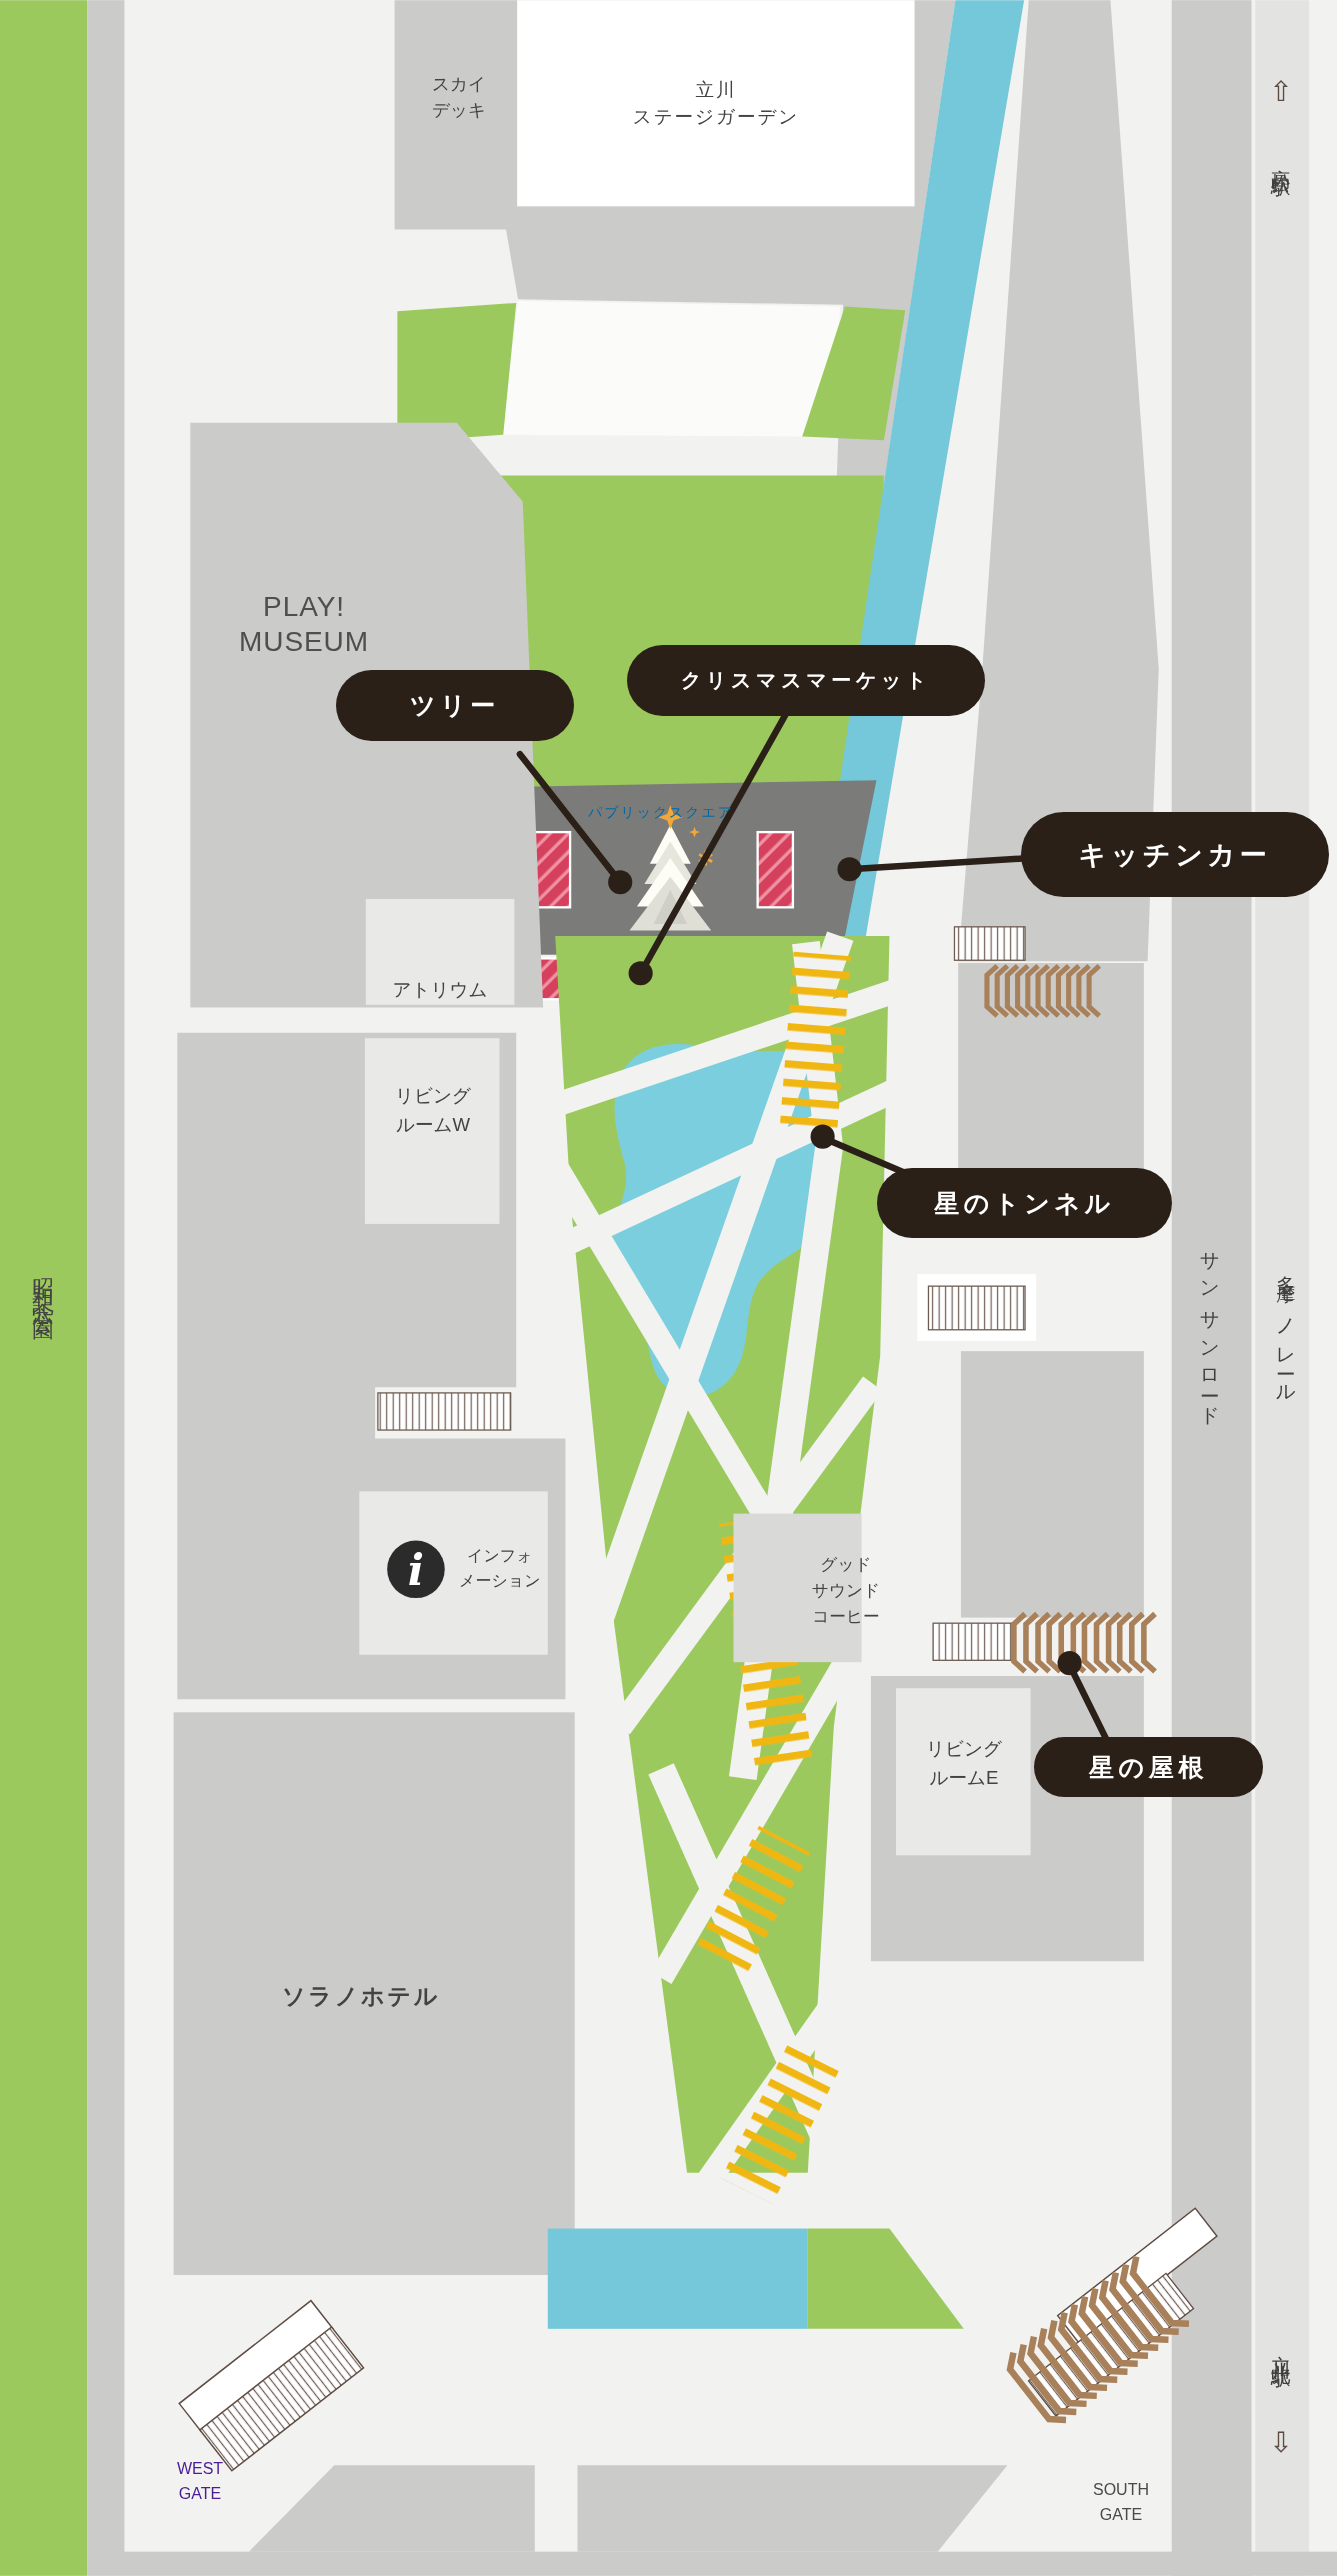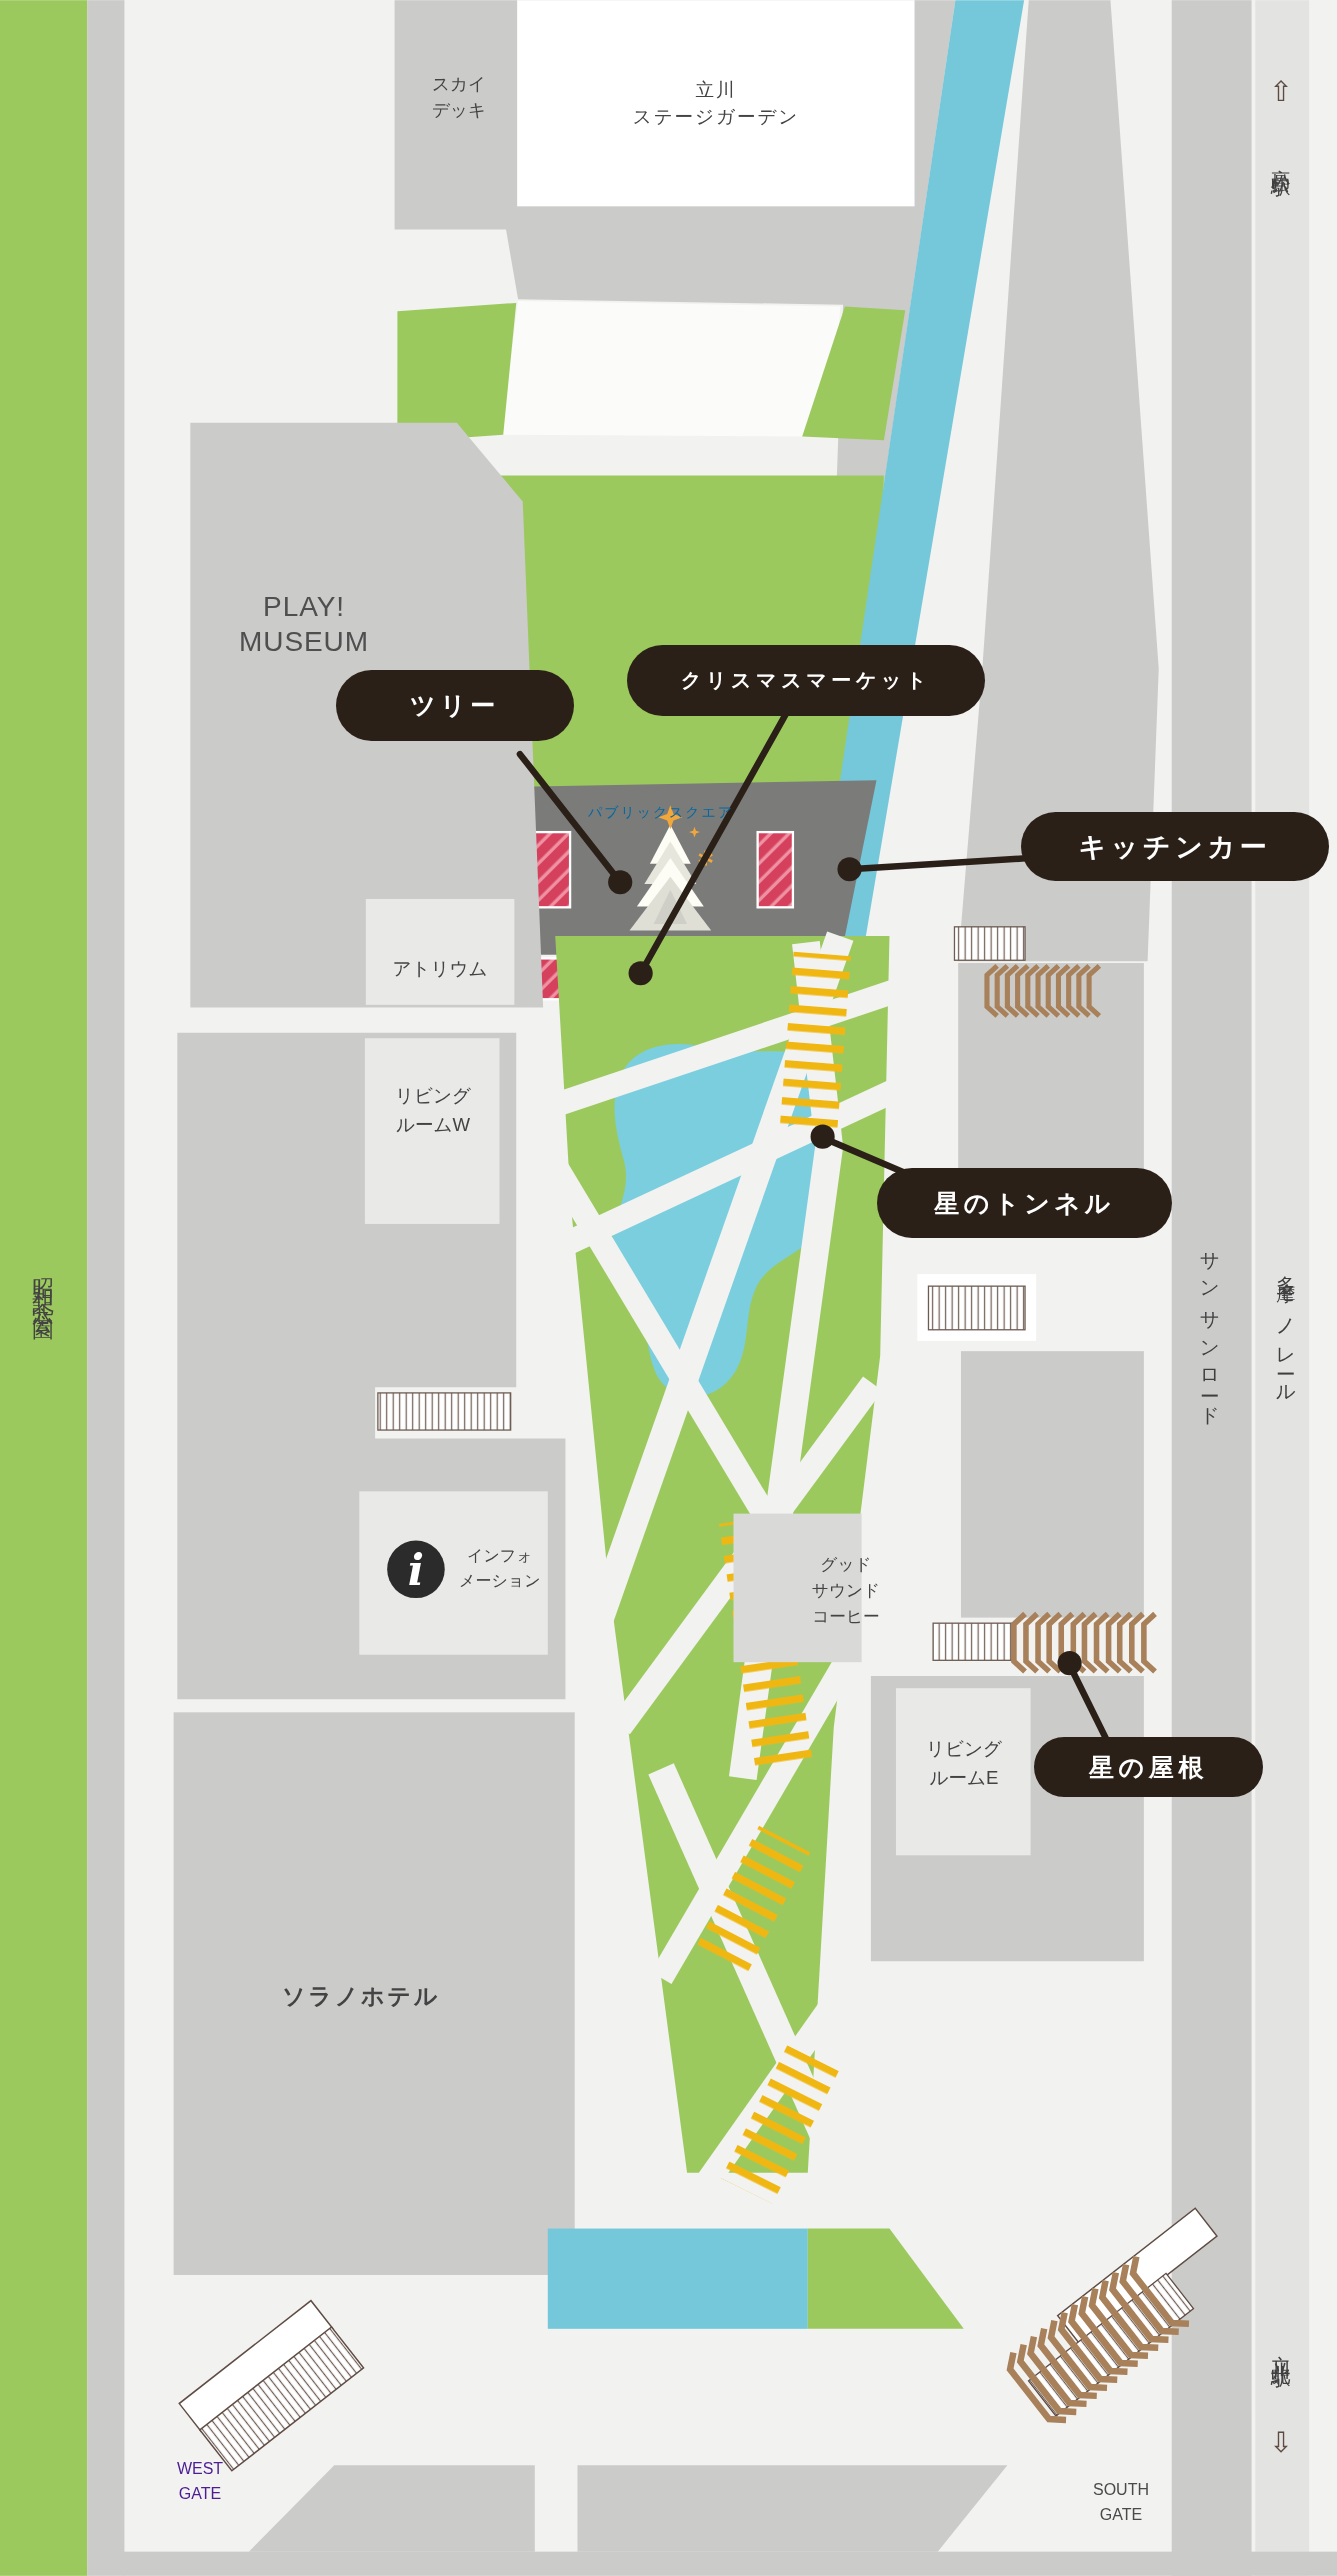--- a/index.html
+++ b/index.html
@@ -225,21 +225,21 @@
 </div>
 
 <div class="arrow" style="left:1281px;top:91px;font-size:28px;">⇧</div>
 <div class="lbl vtext" style="left:1281px;top:160px;font-size:19.5px;letter-spacing:4.6px;color:#3f3f3f;">高松駅</div>
 
 <div class="lbl" style="left:304px;top:624px;font-size:28px;font-weight:500;color:#4f4f4f;letter-spacing:0.9px;line-height:1.25;">
   <span class="ln">PLAY!</span>
   <span class="ln">MUSEUM</span>
 </div>
 
-<div class="lbl" style="left:440px;top:969px;font-size:18.6px;">アトリウム</div>
+<div class="lbl" style="left:440px;top:990px;font-size:18.6px;">アトリウム</div>
 
 <div class="lbl" style="left:661px;top:812px;font-size:14px;color:#0369a1;letter-spacing:1.9px;">パブリックスクエア</div>
 
 <div class="lbl" style="left:433px;top:1111px;font-size:18.6px;line-height:1.55;">
   <span class="ln">リビング</span>
   <span class="ln">ルームW</span>
 </div>
 
 <div class="lbl" style="left:459px;top:1569px;font-size:16px;line-height:1.55;transform:translate(0,-50%);text-align:center;">
   <span class="ln">インフォ</span>
@@ -272,20 +272,20 @@
 
 <div class="lbl" style="left:1121px;top:2503px;font-size:16px;font-weight:500;line-height:1.55;color:#4a4a4a;">
   <span class="ln">SOUTH</span>
   <span class="ln">GATE</span>
 </div>
 
 <div class="pill" style="left:336px;top:670px;width:238px;height:71px;font-size:25px;">ツリー</div>
 
 <div class="pill" style="left:627px;top:645px;width:358px;height:71px;font-size:20px;">クリスマスマーケット</div>
 
-<div class="pill" style="left:1021px;top:812px;width:308px;height:69px;font-size:27px;">キッチンカー</div>
+<div class="pill" style="left:1021px;top:812px;width:308px;height:85px;font-size:27px;">キッチンカー</div>
 
 <div class="pill" style="left:877px;top:1168px;width:295px;height:70px;font-size:25px;">星のトンネル</div>
 
 <div class="pill" style="left:1034px;top:1737px;width:229px;height:60px;font-size:25px;">星の屋根</div>
 
 </div>
 
 
 </body></html>

